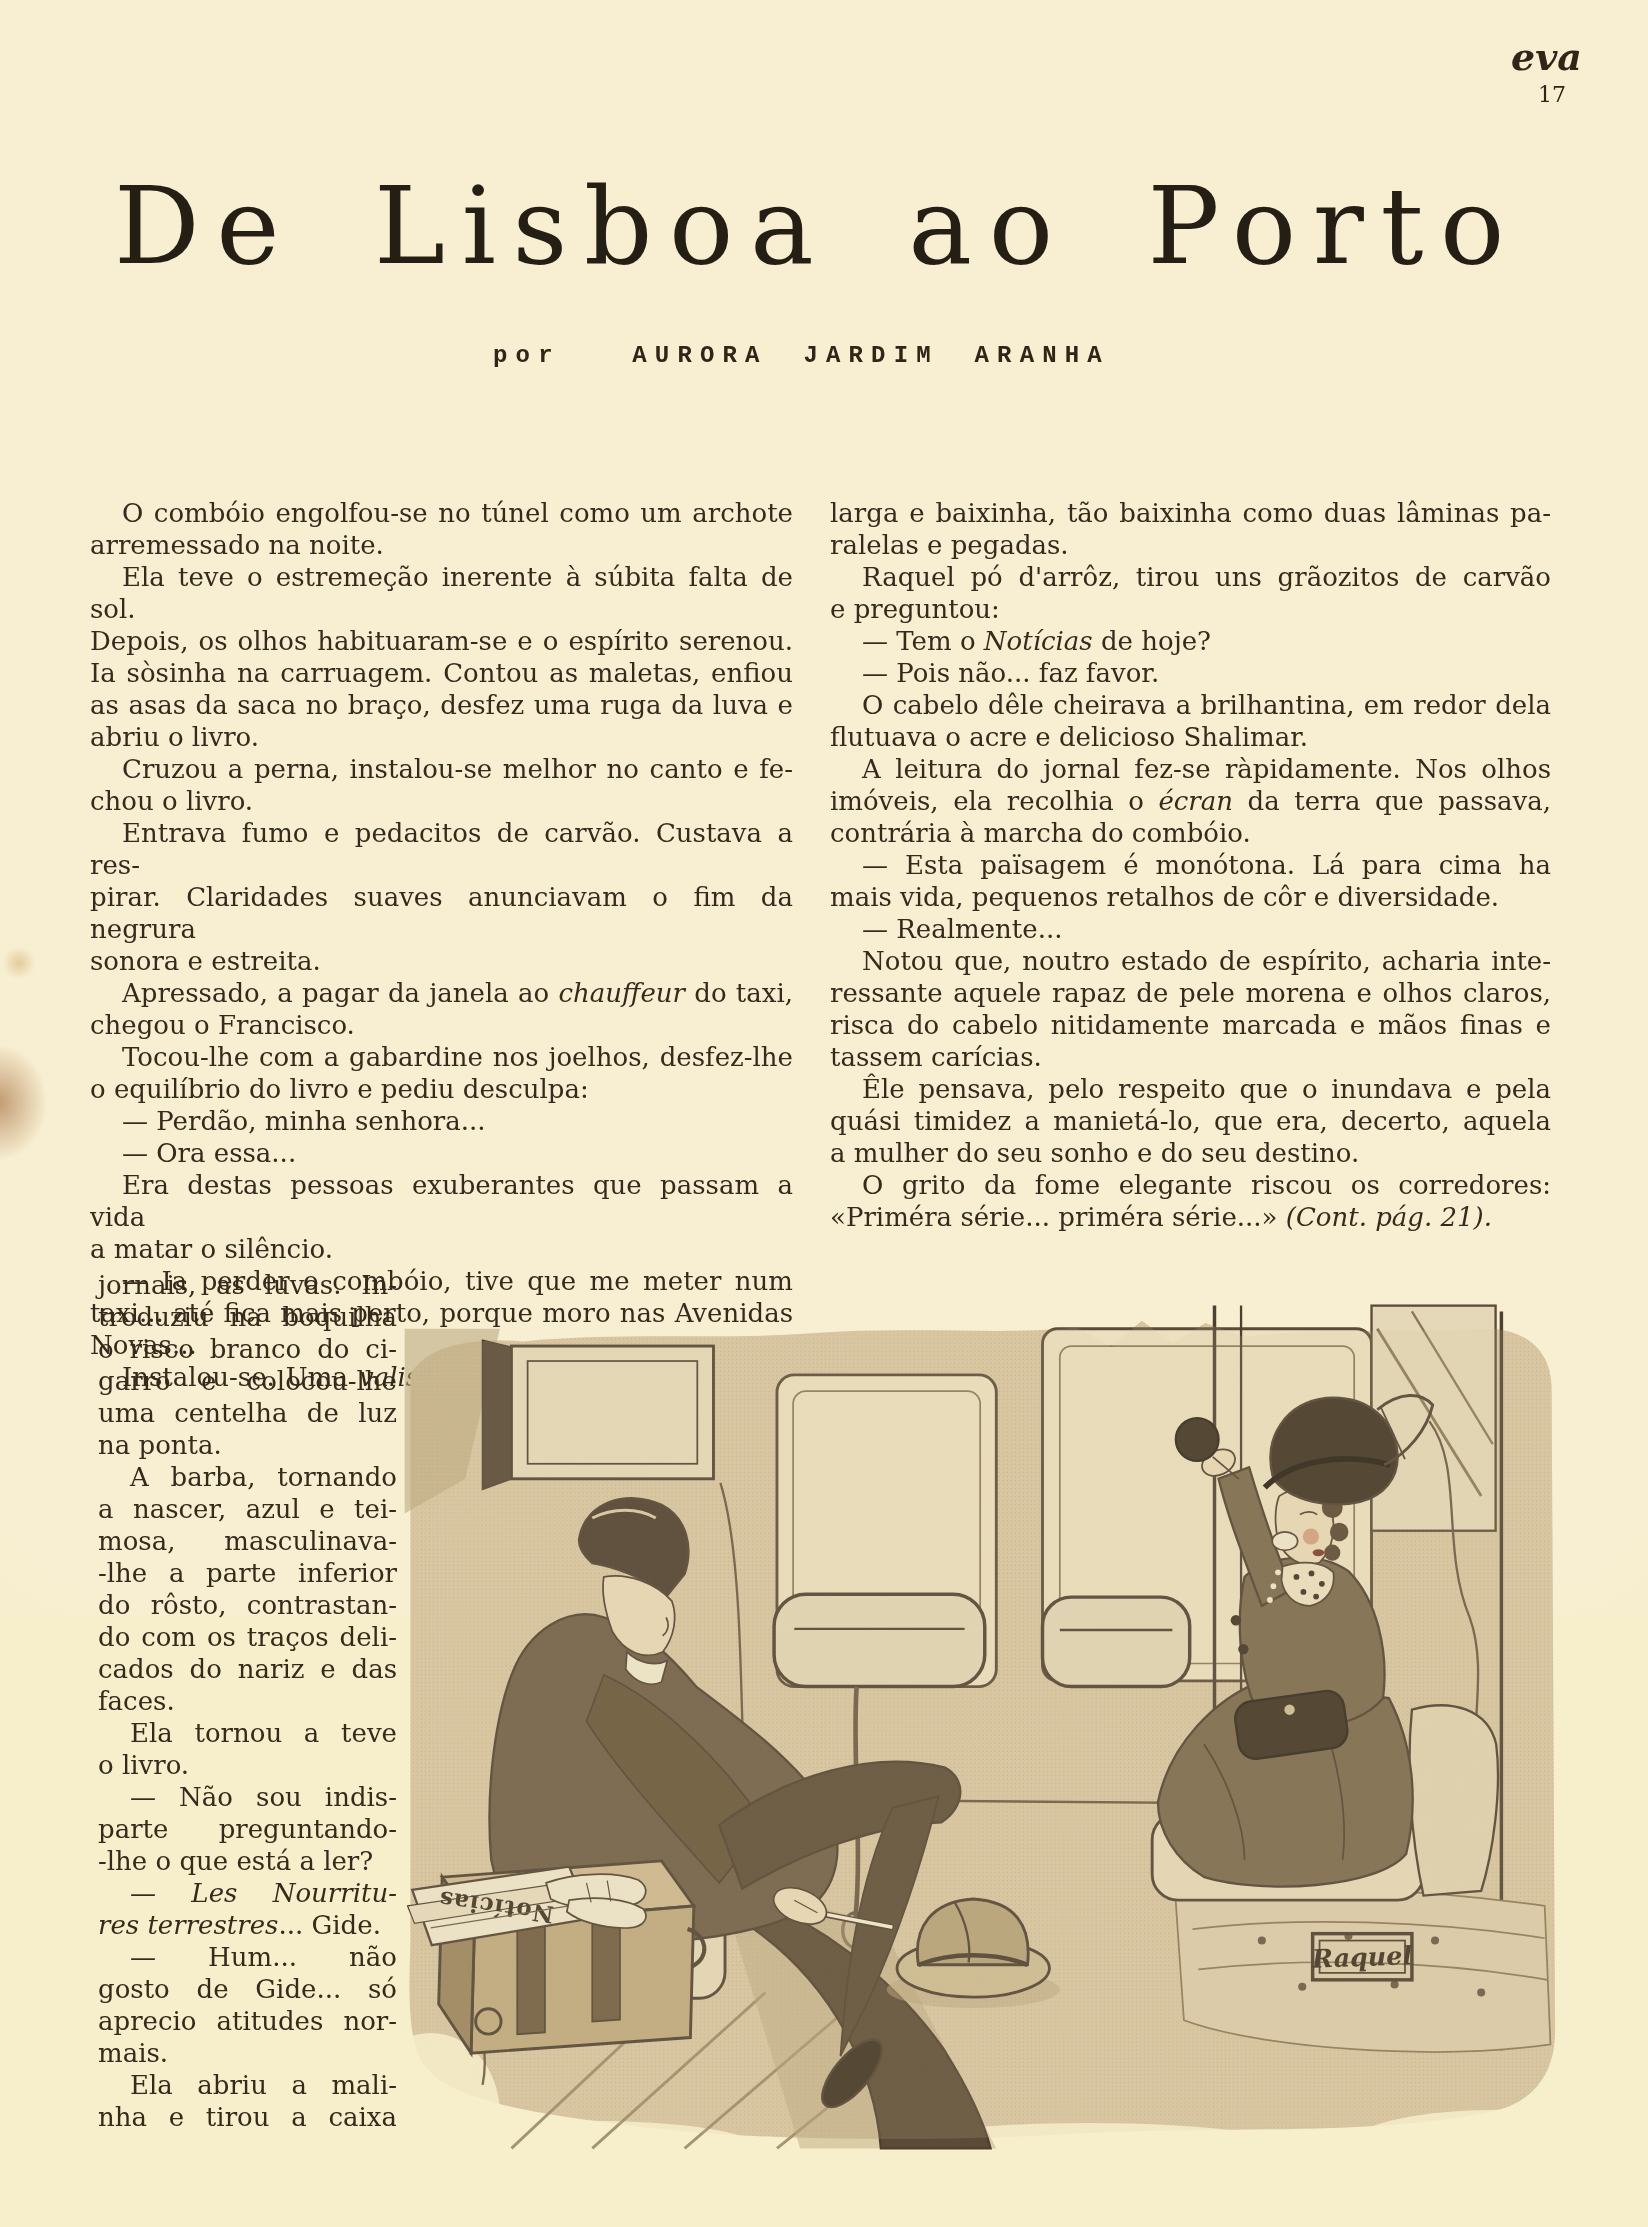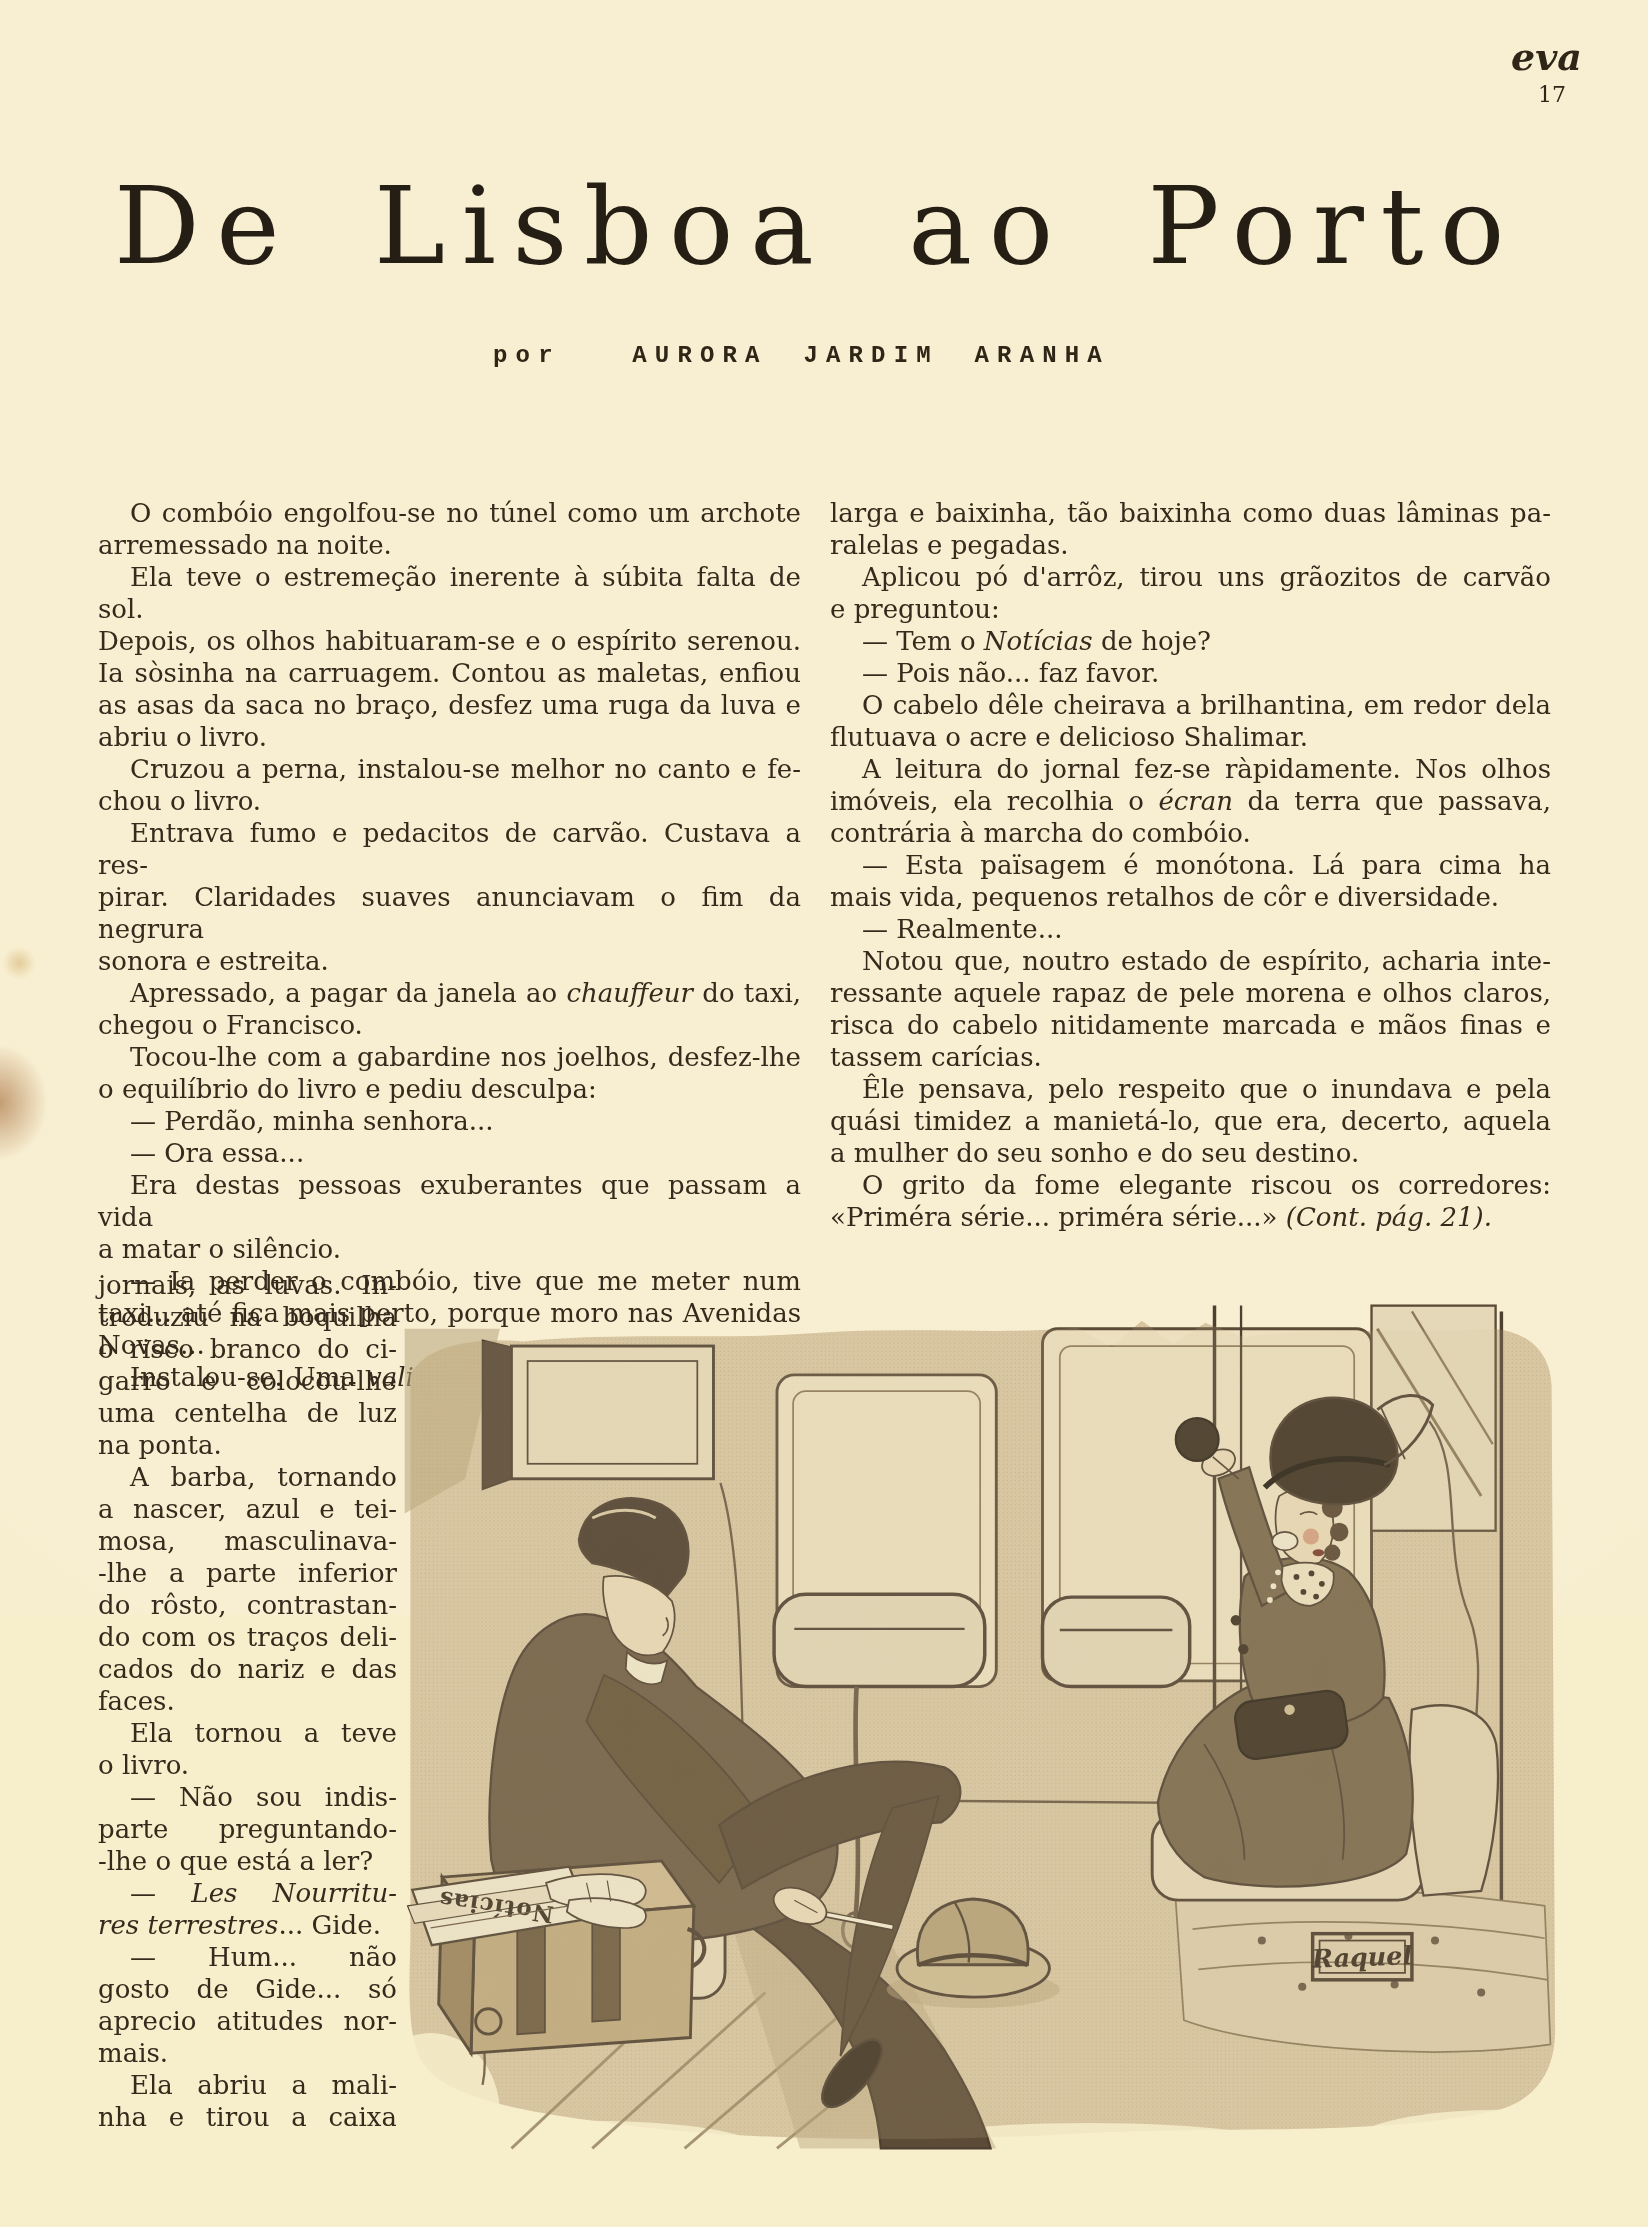--- a/index.html
+++ b/index.html
@@ -26,21 +26,21 @@
     text-align:justify;text-align-last:justify;
     color:#241e14;white-space:nowrap;
   }
   .byline{
     position:absolute;left:98px;top:342px;width:1407px;
     text-align:center;font-size:24px;font-weight:bold;
     letter-spacing:.34em;word-spacing:.55em;color:#2f2617;font-family:Liberation Mono, monospace;
   }
   .byline .pfx{text-transform:lowercase;}
   .col{position:absolute;font-size:26px;line-height:32px;color:#352a1c;}
-  .col-left{left:98px;top:497px;width:703px;}
+  .col-left{left:90px;top:497px;width:703px;}
   .col-right{left:830px;top:497px;width:721px;}
   .col-narrow{left:98px;top:1269px;width:299px;}
   .tline{text-align:justify;text-align-last:justify;}
   .tline.pend{text-align-last:left;}
   .tline.pind{text-indent:32px;}
   em{font-style:italic;}
   .illus{position:absolute;left:396px;top:1302px;width:1166px;height:850px;}
 </style>
 </head>
 <body>
@@ -79,21 +79,21 @@
       <div class="tline pind">Era destas pessoas exuberantes que passam a vida</div>
       <div class="tline pend">a matar o silêncio.</div>
       <div class="tline pind">— Ia perder o combóio, tive que me meter num</div>
       <div class="tline">taxi... até fica mais perto, porque moro nas Avenidas</div>
       <div class="tline pend">Novas...</div>
       <div class="tline pind">Instalou-se. Uma <em>valise</em> para aqui, outra acolá, os</div>
     </div>
   <div class="col col-right" id="col-right">
       <div class="tline">larga e baixinha, tão baixinha como duas lâminas pa-</div>
       <div class="tline pend">ralelas e pegadas.</div>
-      <div class="tline pind">Aplicou pó d'arrôz, tirou uns grãozitos de carvão</div>
+      <div class="tline pind">Raquel pó d'arrôz, tirou uns grãozitos de carvão</div>
       <div class="tline pend">e preguntou:</div>
       <div class="tline pend pind">— Tem o <em>Notícias</em> de hoje?</div>
       <div class="tline pend pind">— Pois não... faz favor.</div>
       <div class="tline pind">O cabelo dêle cheirava a brilhantina, em redor dela</div>
       <div class="tline pend">flutuava o acre e delicioso Shalimar.</div>
       <div class="tline pind">A leitura do jornal fez-se ràpidamente. Nos olhos</div>
       <div class="tline">imóveis, ela recolhia o <em>écran</em> da terra que passava,</div>
       <div class="tline pend">contrária à marcha do combóio.</div>
       <div class="tline pind">— Esta païsagem é monótona. Lá para cima ha</div>
       <div class="tline pend">mais vida, pequenos retalhos de côr e diversidade.</div>

